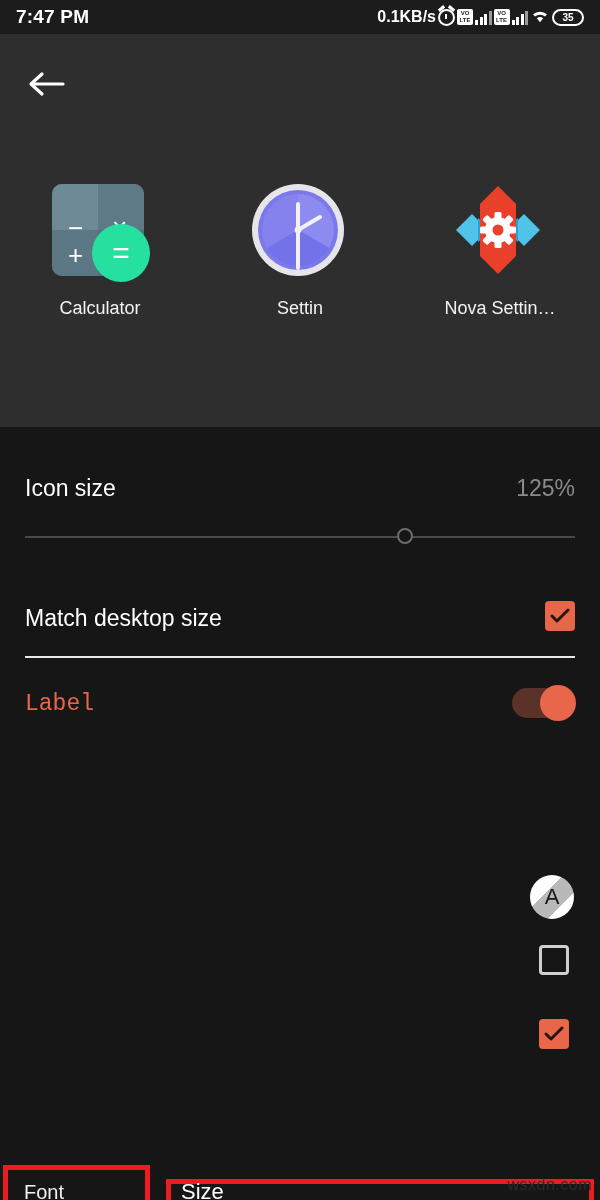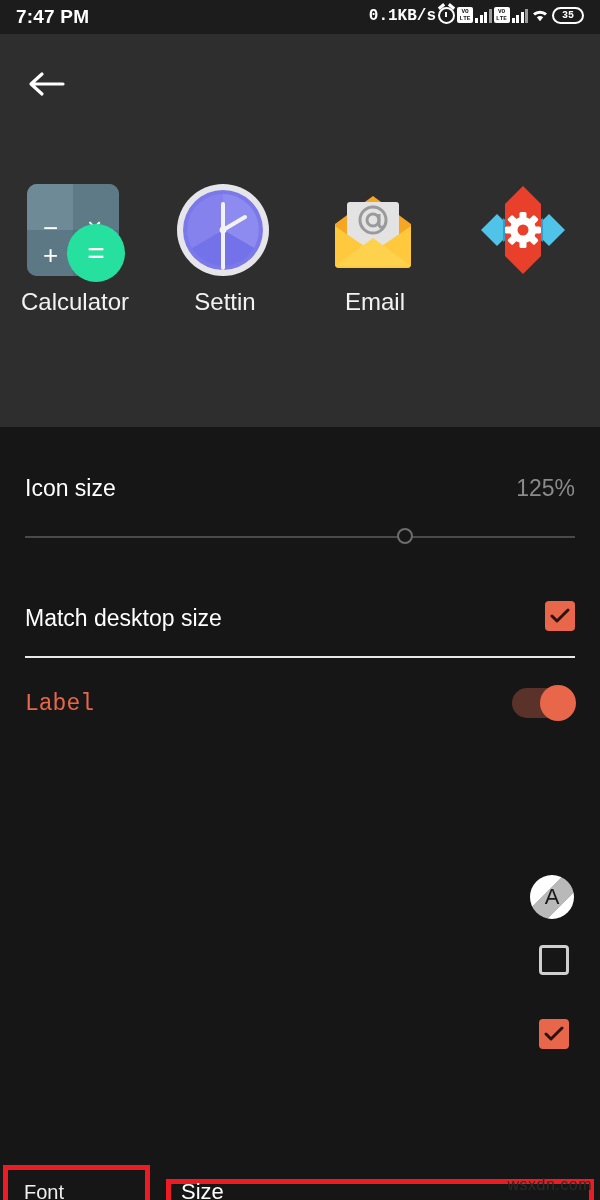--- a/index.html
+++ b/index.html
@@ -12,21 +12,21 @@
   #screen { position: relative; width: 600px; height: 1200px; background: #fde047; }
 
   
   .statusbar {
     position: absolute; top: 0; left: 0; width: 600px; height: 34px;
     background: #1c1c1c;
     display: flex; align-items: center; justify-content: space-between;
     padding: 0 16px;
   }
   .sb-clock { color: #fff; font-size: 19px; font-weight: bold; letter-spacing: .2px; }
-  .sb-right { display: flex; align-items: flex-start; gap: 2px; font-family: Liberation Mono, monospace; }
+  .sb-right { display: flex; align-items: center; gap: 2px; }
   .sb-net { color: #fff; font-size: 16px; font-weight: bold; }
   .ico { display:inline-block; position: relative; }
   
   .alarm { width: 17px; height: 17px; border: 2px solid #fff; border-radius: 50%; }
   .alarm::before, .alarm::after {
     content:""; position:absolute; top:-4px; width:7px; height:3px; background:#fff;
   }
   .alarm::before { left:-2px; transform: rotate(-40deg); }
   .alarm::after { right:-2px; transform: rotate(40deg); }
   .alarm i { position:absolute; left:5px; top:3px; width:2px; height:5px; background:#fff; }
@@ -58,21 +58,21 @@
     position: absolute; left: 24px; top: 28px; width: 44px; height: 44px;
     display: flex; align-items: center; justify-content: center;
   }
   .approw {
     position: absolute; top: 150px; left: 0; width: 600px;
     display: flex; justify-content: space-around; align-items: flex-start;
   }
   .appcell { width: 130px; display: flex; flex-direction: column; align-items: center; }
   .appicon { width: 96px; height: 96px; position: relative; }
   .applabel {
-    margin-top: 8px; color: #f2f2f2; font-size: 24px; white-space: nowrap;
+    margin-top: 18px; color: #f2f2f2; font-size: 18px; white-space: nowrap;
     overflow: hidden; text-overflow: ellipsis; max-width: 146px; text-align:center;
   }
 
   
   .calc { width: 92px; height: 92px; border-radius: 10px; background: #607d8b; position: relative; overflow: visible; }
   .calc .q { position:absolute; width:46px; height:46px; }
   .calc .q1{left:0;top:0;background:#6e8a96;border-top-left-radius:10px;}
   .calc .q2{right:0;top:0;background:#5d7a86;border-top-right-radius:10px;}
   .calc .q3{left:0;bottom:0;background:#5b7884;border-bottom-left-radius:10px;}
   .calc .q4{right:0;bottom:0;background:#53707c;border-bottom-right-radius:10px;}
@@ -209,34 +209,20 @@
                 <path d="M40 40 L9 58 A36 36 0 0 1 40 4 Z" fill="#8582ee"></path>
                 <path d="M40 40 L40 14 M40 40 L62 27 M40 40 L40 78" stroke="#f2f2f6" stroke-width="4" stroke-linecap="round"></path>
                 <circle cx="40" cy="40" r="3.4" fill="#f2f2f6"></circle>
               </svg>
             </div>
           </div>
         </div>
         <div class="applabel">Settin</div>
       </div>
 
-      <div class="appcell">
-        <div class="appicon">
-          <svg width="92" height="92" viewBox="0 0 92 92">
-            <path d="M8 40 L46 12 L84 40 L84 80 Q84 84 80 84 L12 84 Q8 84 8 80 Z" fill="#f5a623"></path>
-            <rect x="20" y="18" width="52" height="44" rx="3" fill="#e3e3e3"></rect>
-            <circle cx="46" cy="36" r="13" fill="none" stroke="#9a9a9a" stroke-width="3"></circle>
-            <circle cx="46" cy="36" r="6" fill="none" stroke="#9a9a9a" stroke-width="3"></circle>
-            <path d="M52 30 L52 40 Q52 44 56 43" fill="none" stroke="#9a9a9a" stroke-width="3"></path>
-            <path d="M8 80 L8 42 L46 68 L84 42 L84 80 Q84 84 80 84 L12 84 Q8 84 8 80 Z" fill="#ffc83d"></path>
-            <path d="M8 82 L46 54 L84 82 Z" fill="#ffd24d"></path>
-          </svg>
-        </div>
-        <div class="applabel">Email</div>
-      </div>
 
       <div class="appcell">
         <div class="appicon">
           <svg width="92" height="92" viewBox="0 0 92 92">
             <path d="M20 30 L36 46 L20 62 L4 46 Z" fill="#4fc3e8"></path>
             <path d="M72 30 L88 46 L72 62 L56 46 Z" fill="#4fc3e8"></path>
             <path d="M26 34 L42 46 L26 58 Z" fill="#2f9fd0"></path>
             <path d="M66 34 L50 46 L66 58 Z" fill="#2f9fd0"></path>
             <path d="M46 2 L64 20 L64 72 L46 90 L28 72 L28 20 Z" fill="#e8402a"></path>
             <circle cx="46" cy="46" r="13" fill="#fff"></circle>
@@ -246,20 +232,21 @@
               <rect x="42.5" y="56" width="7" height="8" rx="1.5"></rect>
               <rect x="28" y="42.5" width="8" height="7" rx="1.5"></rect>
               <rect x="56" y="42.5" width="8" height="7" rx="1.5"></rect>
               <rect x="32" y="32" width="7" height="8" rx="1.5" transform="rotate(-45 35.5 36)"></rect>
               <rect x="53" y="32" width="7" height="8" rx="1.5" transform="rotate(45 56.5 36)"></rect>
               <rect x="32" y="52" width="7" height="8" rx="1.5" transform="rotate(45 35.5 56)"></rect>
               <rect x="53" y="52" width="7" height="8" rx="1.5" transform="rotate(-45 56.5 56)"></rect>
             </g>
           </svg>
         </div>
+        <div class="applabel">Nova Settin…</div>
       </div>
 
     </div>
   </div>
 
   <div class="settings">
 
     <div class="row" style="top:48px;">
       <span class="rowlabel" style="position:absolute;left:25px;top:0;">Icon size</span>
       <span class="rowvalue" style="position:absolute;right:25px;top:0;text-align:right;">125%</span>

